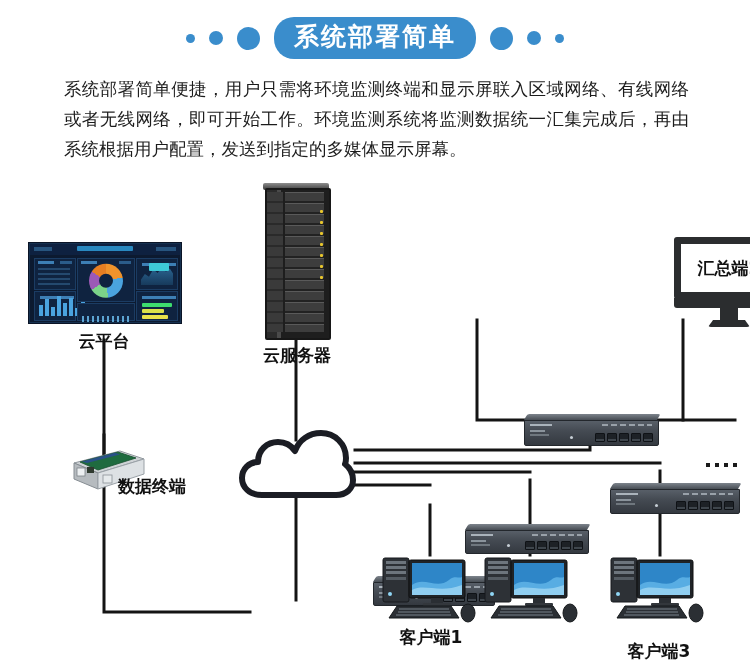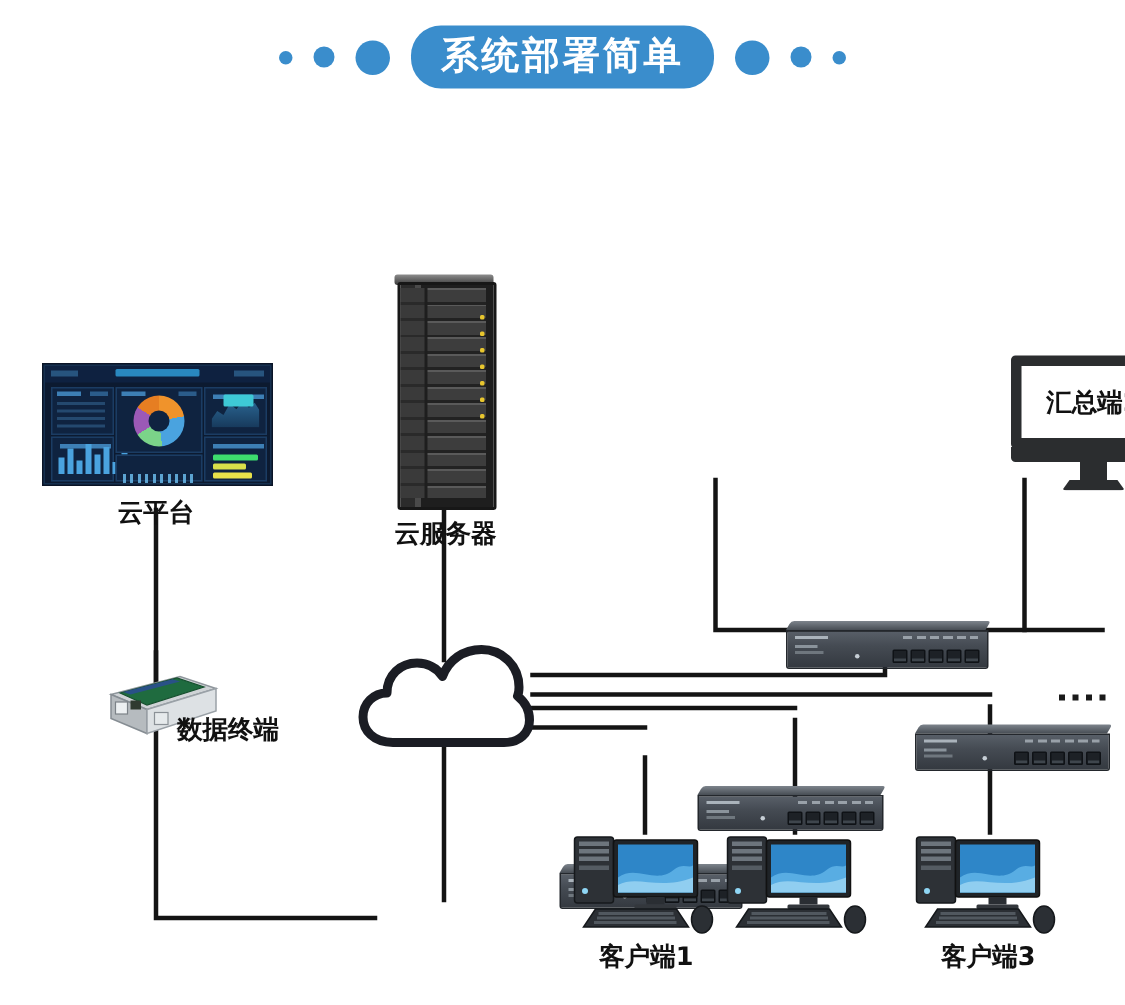--- a/index.html
+++ b/index.html
@@ -143,20 +143,21 @@
   <div class="header-row">
     <span class="dot s"></span>
     <span class="dot m"></span>
     <span class="dot l"></span>
     <div class="title-pill">系统部署简单</div>
     <span class="dot l"></span>
     <span class="dot m"></span>
     <span class="dot s"></span>
   </div>
 
+  <div class="paragraph">系统部署简单便捷，用户只需将环境监测终端和显示屏联入区域网络、有线网络或者无线网络，即可开始工作。环境监测系统将监测数据统一汇集完成后，再由系统根据用户配置，发送到指定的多媒体显示屏幕。</div>
 
   <div class="diagram">
 
     <svg class="svg-lines" viewBox="0 0 750 495">
       <g stroke="#141414" stroke-width="3" fill="none" stroke-linecap="square">
 
         <path d="M104,165 L104,437 L250,437"></path>
 
         <path d="M104,260 L104,300"></path>
 
@@ -452,17 +453,17 @@
           <rect x="44" y="51" width="28" height="3" rx="1" fill="#33373c"></rect>
           <polygon points="18,54 72,54 80,66 10,66" fill="#2b2f34" stroke="#15181b"></polygon>
           <g fill="#51585f">
             <rect x="20" y="56" width="50" height="2"></rect>
             <rect x="19" y="59" width="52" height="2"></rect>
             <rect x="17" y="62" width="55" height="2"></rect>
           </g>
           <ellipse cx="89" cy="61" rx="7" ry="9" fill="#2b2f34" stroke="#15181b"></ellipse>
         </svg>
       </div>
-      <div class="node-label" style="font-size:17px;margin-top:2px;width:104px;">客户端3</div>
+      <div class="node-label" style="font-size:17px;margin-top:16px;width:104px;">客户端3</div>
     </div>
 
   </div>
 </div>
 
 </body></html>

